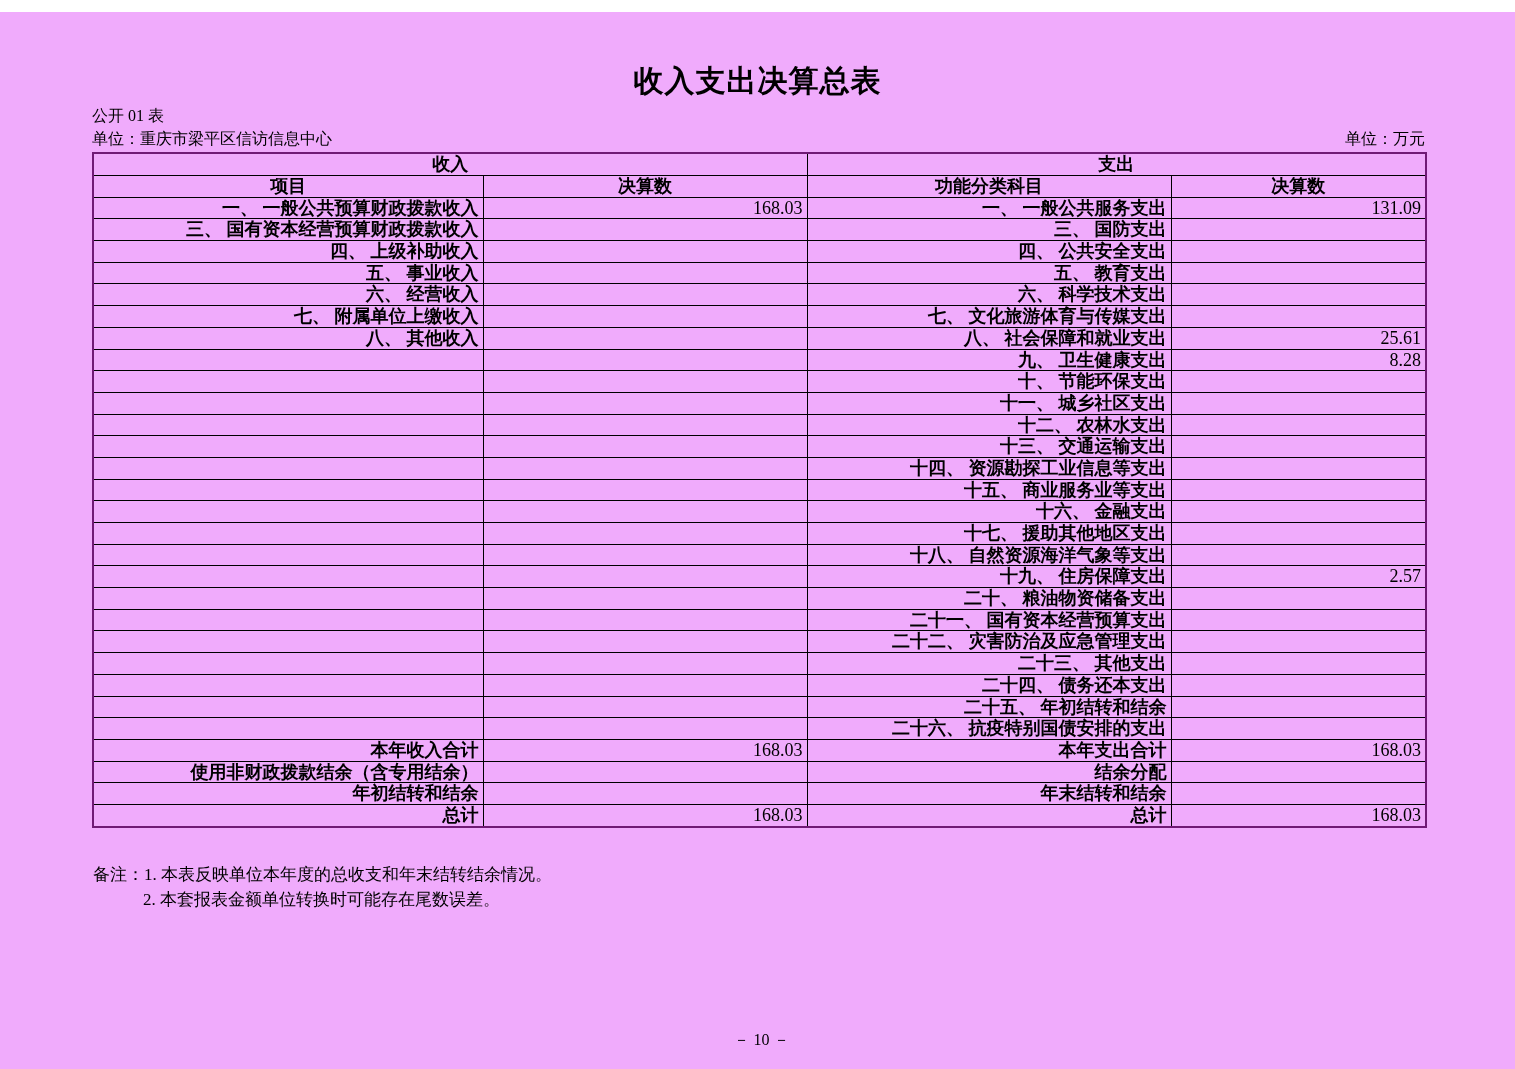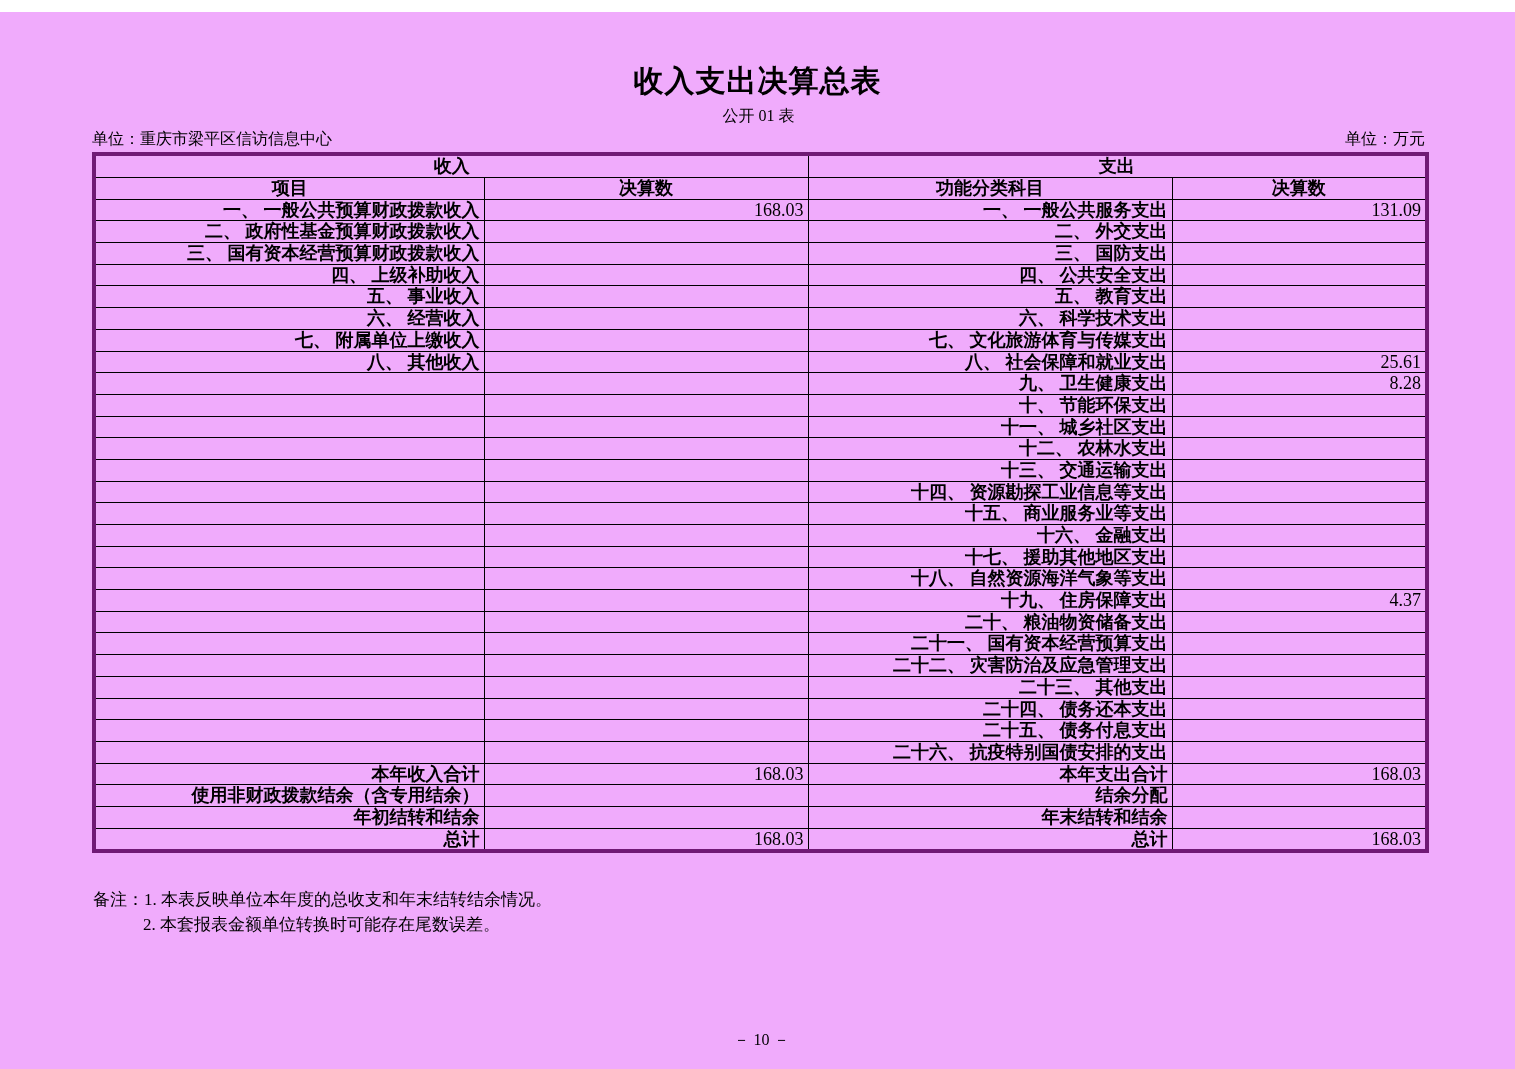--- a/index.html
+++ b/index.html
@@ -22,38 +22,38 @@
     margin-top: 52px;
     text-align: center;
     font-size: 30px;
     line-height: 34px;
     font-weight: 700;
     letter-spacing: 1px;
   }
   .meta-code {
     width: 1333px;
     margin: 8px 0 0 92px;
-    text-align: center;
+    text-align: left;
     font-size: 16px;
     line-height: 20px;
   }
   .meta-row {
     width: 1333px;
     margin: 3px 0 3px 92px;
     display: flex;
     justify-content: space-between;
     font-size: 16px;
     line-height: 20px;
   }
   table.budget {
     border-collapse: collapse;
     table-layout: fixed;
     width: 1333px;
     margin-left: 92px;
-    border: 4px solid #701a75;
+    border: 2px solid #701a75;
   }
   table.budget th, table.budget td {
     border: 1px solid #000;
     padding: 0 4px;
     font-size: 18px;
     line-height: 1.15;
     overflow: hidden;
     white-space: nowrap;
   }
   table.budget th { height: 22px; font-weight: 700; text-align: center; }
@@ -115,26 +115,20 @@
       </tr>
     </thead>
     <tbody id="table-body">
         <tr>
           <td class="label">一、 一般公共预算财政拨款收入</td>
           <td class="num">168.03</td>
           <td class="label">一、 一般公共服务支出</td>
           <td class="num">131.09</td>
         </tr>
         <tr>
-          <td class="label">二、 政府性基金预算财政拨款收入</td>
-          <td class="num"></td>
-          <td class="label">二、 外交支出</td>
-          <td class="num"></td>
-        </tr>
-        <tr>
           <td class="label">三、 国有资本经营预算财政拨款收入</td>
           <td class="num"></td>
           <td class="label">三、 国防支出</td>
           <td class="num"></td>
         </tr>
         <tr>
           <td class="label">四、 上级补助收入</td>
           <td class="num"></td>
           <td class="label">四、 公共安全支出</td>
           <td class="num"></td>
@@ -220,21 +214,21 @@
         <tr>
           <td class="label"></td>
           <td class="num"></td>
           <td class="label">十八、 自然资源海洋气象等支出</td>
           <td class="num"></td>
         </tr>
         <tr>
           <td class="label"></td>
           <td class="num"></td>
           <td class="label">十九、 住房保障支出</td>
-          <td class="num">4.37</td>
+          <td class="num">2.57</td>
         </tr>
         <tr>
           <td class="label"></td>
           <td class="num"></td>
           <td class="label">二十、 粮油物资储备支出</td>
           <td class="num"></td>
         </tr>
         <tr>
           <td class="label"></td>
           <td class="num"></td>
@@ -255,21 +249,21 @@
         </tr>
         <tr>
           <td class="label"></td>
           <td class="num"></td>
           <td class="label">二十四、 债务还本支出</td>
           <td class="num"></td>
         </tr>
         <tr>
           <td class="label"></td>
           <td class="num"></td>
-          <td class="label">二十五、 债务付息支出</td>
+          <td class="label">二十五、 年初结转和结余</td>
           <td class="num"></td>
         </tr>
         <tr>
           <td class="label"></td>
           <td class="num"></td>
           <td class="label">二十六、 抗疫特别国债安排的支出</td>
           <td class="num"></td>
         </tr>
         <tr>
           <td class="label center">本年收入合计</td>

